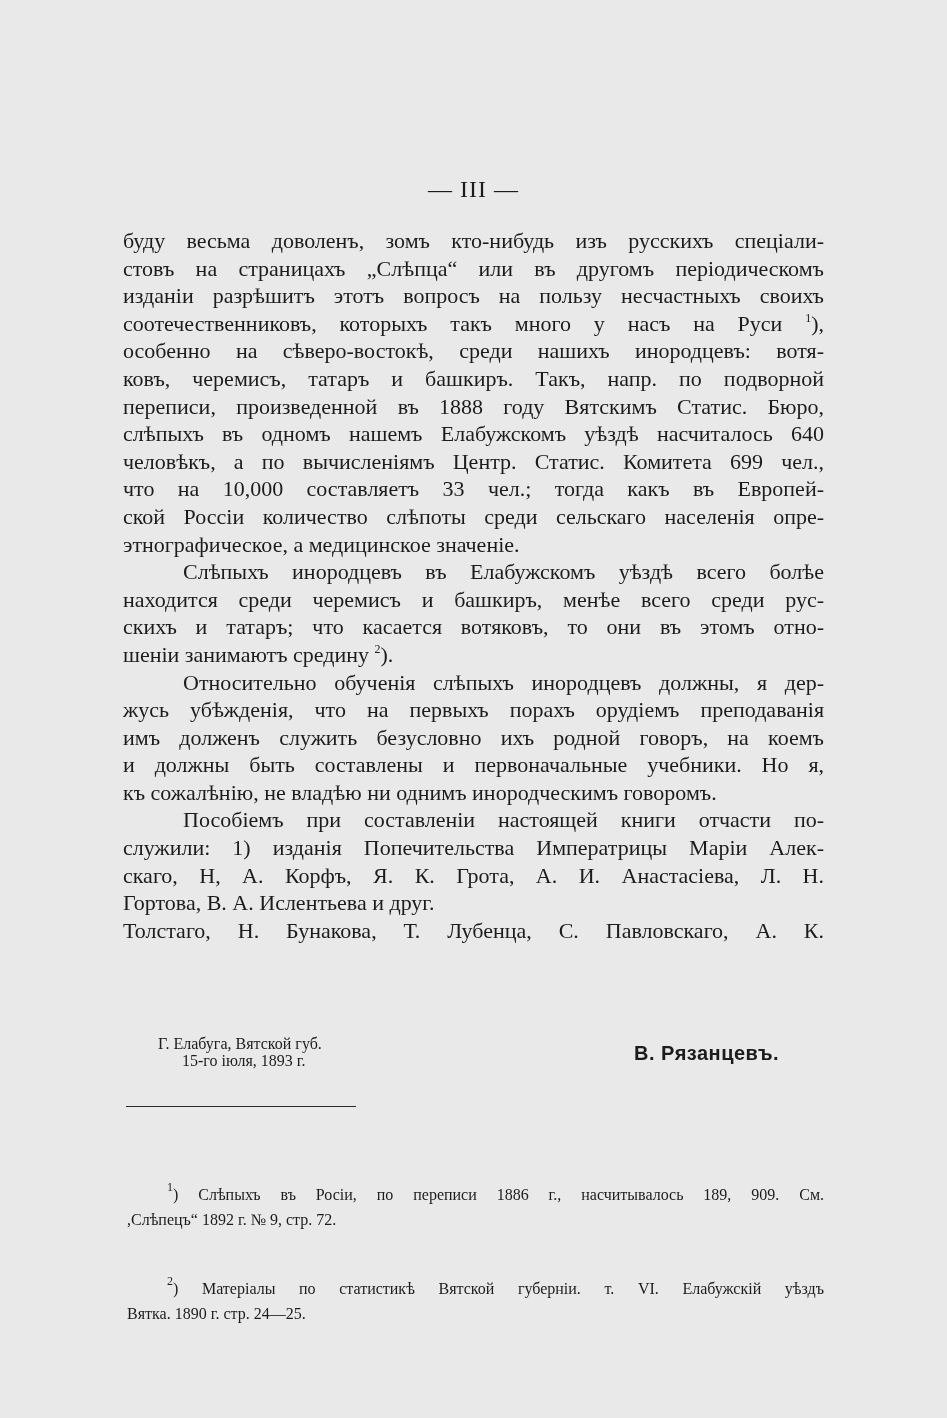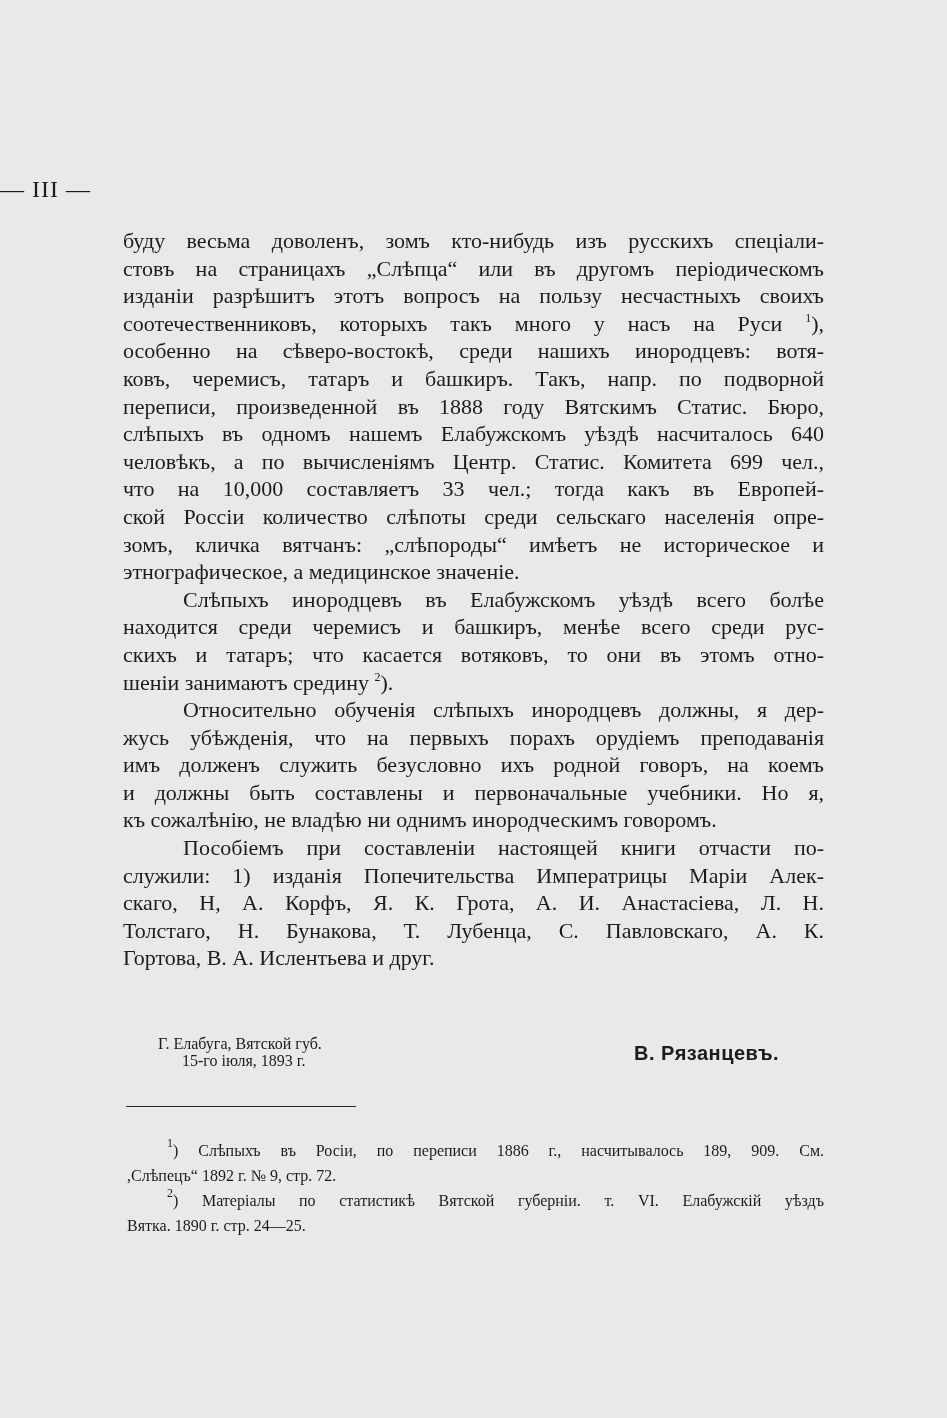--- a/index.html
+++ b/index.html
@@ -6,21 +6,21 @@
     body {
       width: 947px; height: 1418px;
       background: #e9e9e9;
       position: relative;
       overflow: hidden;
       color: #1c1c1c;
       font-family: "Liberation Serif", "DejaVu Serif", serif;
     }
     .page-number {
       position: absolute; top: 176px; left: 0; width: 947px;
-      font-size: 24px; letter-spacing: 1px;
+      text-align: center; font-size: 24px; letter-spacing: 1px;
     }
     .body-text {
       position: absolute; left: 123px; top: 227px; width: 701px;
       font-family: "Liberation Serif", serif;
       font-size: 22px; line-height: 27.6px;
     }
     .line {
       display: block; white-space: nowrap;
       text-align: justify; text-align-last: justify;
       height: 27.6px;
@@ -42,56 +42,55 @@
     .footnote-rule {
       position: absolute; left: 126px; top: 1106px; width: 230px; height: 1px;
       background: #2a2a2a;
     }
     .footnotes {
       position: absolute; left: 127px; top: 1138px; width: 697px;
       font-family: "Liberation Serif", serif;
       font-size: 16px; line-height: 25px;
     }
     .fn-line { display: block; white-space: nowrap; text-align: justify; text-align-last: justify; }
-    .fn-line.first { padding-left: 40px; }
+    .fn-line.first { padding-left: 40px; margin-top: 44px; }
     .fn-line.last { text-align-last: left; }
   </style>
 </head>
 <body>
 
 <div class="page-number">— III —</div>
 
 <div class="body-text">
   <span class="line">буду весьма доволенъ, зомъ кто-нибудь изъ русскихъ спеціали-</span>
   <span class="line">стовъ на страницахъ „Слѣпца“ или въ другомъ періодическомъ</span>
   <span class="line">изданіи разрѣшитъ этотъ вопросъ на пользу несчастныхъ своихъ</span>
   <span class="line"><span>соотечественниковъ, которыхъ такъ много у насъ на Руси</span> <sup>1</sup><span>),</span></span>
   <span class="line">особенно на сѣверо-востокѣ, среди нашихъ инородцевъ: вотя-</span>
   <span class="line">ковъ, черемисъ, татаръ и башкиръ. Такъ, напр. по подворной</span>
   <span class="line">переписи, произведенной въ 1888 году Вятскимъ Статис. Бюро,</span>
   <span class="line">слѣпыхъ въ одномъ нашемъ Елабужскомъ уѣздѣ насчиталось 640</span>
   <span class="line">человѣкъ, а по вычисленіямъ Центр. Статис. Комитета 699 чел.,</span>
   <span class="line">что на 10,000 составляетъ 33 чел.; тогда какъ въ Европей-</span>
   <span class="line">ской Россіи количество слѣпоты среди сельскаго населенія опре-</span>
-  <span class="line">зомъ, кличка вятчанъ: „слѣпороды“ имѣетъ не историческое и</span>
   <span class="line last">этнографическое, а медицинское значеніе.</span>
   <span class="line indent">Слѣпыхъ инородцевъ въ Елабужскомъ уѣздѣ всего болѣе</span>
   <span class="line">находится среди черемисъ и башкиръ, менѣе всего среди рус-</span>
   <span class="line">скихъ и татаръ; что касается вотяковъ, то они въ этомъ отно-</span>
   <span class="line last"><span>шеніи занимаютъ средину</span> <sup>2</sup><span>).</span></span>
   <span class="line indent">Относительно обученія слѣпыхъ инородцевъ должны, я дер-</span>
   <span class="line">жусь убѣжденія, что на первыхъ порахъ орудіемъ преподаванія</span>
   <span class="line">имъ долженъ служить безусловно ихъ родной говоръ, на коемъ</span>
   <span class="line">и должны быть составлены и первоначальные учебники. Но я,</span>
   <span class="line last">къ сожалѣнію, не владѣю ни однимъ инородческимъ говоромъ.</span>
   <span class="line indent">Пособіемъ при составленіи настоящей книги отчасти по-</span>
   <span class="line">служили: 1) изданія Попечительства Императрицы Маріи Алек-</span>
   <span class="line">скаго, Н, А. Корфъ, Я. К. Грота, А. И. Анастасіева, Л. Н.</span>
+  <span class="line last">Гортова, В. А. Ислентьева и друг.</span>
   <span class="line">Толстаго, Н. Бунакова, Т. Лубенца, С. Павловскаго, А. К.</span>
-  <span class="line last">Гортова, В. А. Ислентьева и друг.</span>
 </div>
 
 <div class="place-date">
   <span class="d1">Г. Елабуга, Вятской губ.</span>
   <span class="d2">15-го іюля, 1893 г.</span>
 </div>
 
 <div class="signature">В. Рязанцевъ.</div>
 
 <div class="footnote-rule"></div>

